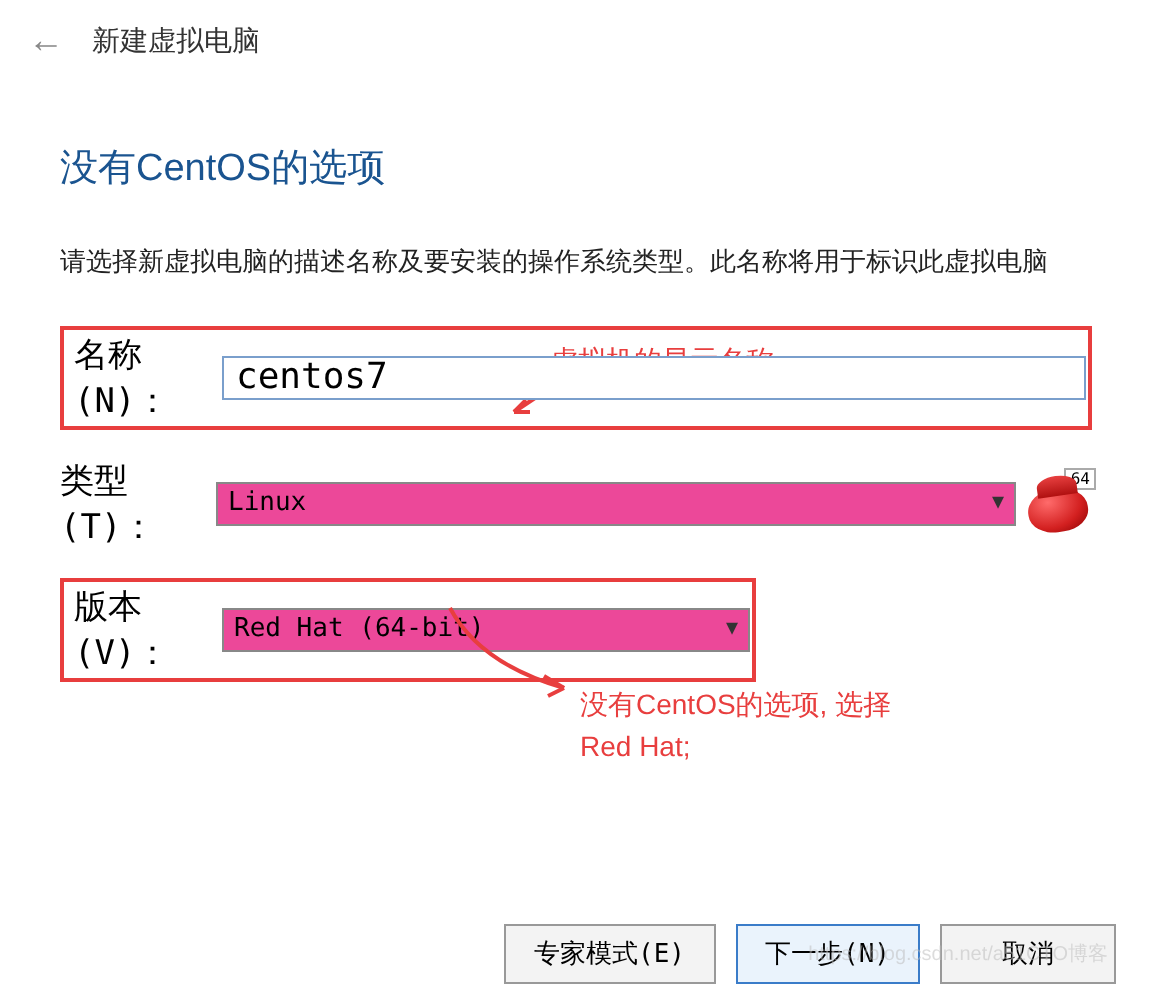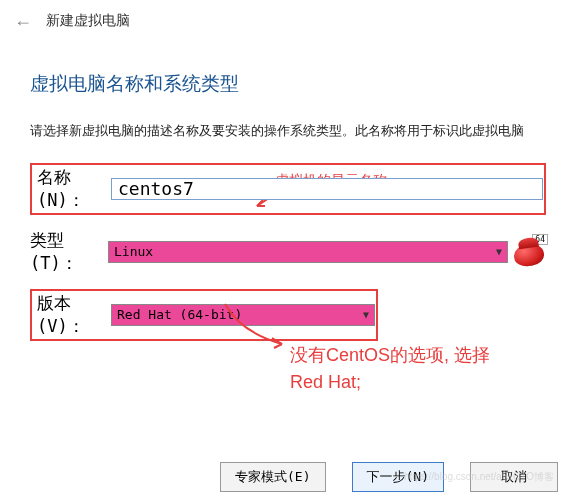--- a/index.html
+++ b/index.html
@@ -21,37 +21,37 @@
 .select-wrap{display:flex;flex:1;align-items:center;gap:6px}
 .select-box{flex:1;border:1px solid #888;padding:2px 5px;font-family:SimSun,monospace;font-size:13px;height:22px;background:#ec4899;display:flex;align-items:center;justify-content:space-between;cursor:pointer}
 .select-box .arrow-down{font-size:10px;color:#333}
 .os-icon{width:32px;height:32px;position:relative}
 .os-icon .bit{position:absolute;top:-2px;right:-2px;background:#fff;border:1px solid #aaa;font-size:8px;padding:0 2px;font-family:monospace}
 .redhat{width:30px;height:22px;background:radial-gradient(ellipse at 35% 30%,#ff6b6b,#d32020 60%,#8b0000);border-radius:50% 50% 45% 45%;position:absolute;bottom:2px;left:0;transform:rotate(-8deg)}
 .redhat::after{content:"";position:absolute;top:-6px;left:6px;width:20px;height:10px;background:linear-gradient(#e84040,#b01010);border-radius:50% 50% 0 0}
 .version-box{border:2px solid #e83e3e;padding:1px;display:flex;align-items:center;width:348px}
 .version-box .form-label{padding-left:4px}
 .version-box .select-box{border:1px solid #888}
-.annotation-2{color:#e83e3e;font-size:18px;position:absolute;left:290px;top:342px;line-height:1.5}
+.annotation-2{color:#e83e3e;font-size:14px;position:absolute;left:290px;top:342px;line-height:1.5}
 .arrow-2{position:absolute;left:220px;top:302px;width:70px;height:50px}
-.footer{position:absolute;bottom:10px;right:18px;display:flex;gap:26px}
+.footer{position:absolute;bottom:10px;right:18px;display:flex;gap:10px}
 .btn{border:1px solid #999;background:#f3f3f3;padding:5px 14px;font-family:SimSun,monospace;font-size:13px;cursor:pointer;min-width:88px;text-align:center}
 .btn.primary{border:1px solid #3a7cc9;background:#eaf3fc}
 .watermark{position:absolute;bottom:18px;right:22px;color:#bbb;font-size:10px;opacity:.5;font-family:sans-serif;pointer-events:none}
 </style>
 </head>
 <body>
 
 <div class="header">
   <span class="back-arrow">←</span>
   <span class="header-title">新建虚拟电脑</span>
 </div>
 
 <div class="content">
-  <div class="section-title">虚拟电脑名称和系统类型</div>
+  <div class="section-title">没有CentOS的选项</div>
   <div class="desc">请选择新虚拟电脑的描述名称及要安装的操作系统类型。此名称将用于标识此虚拟电脑</div>
 
   <div class="annotation-1">虚拟机的显示名称</div>
   <div class="arrow-1">
     <svg viewBox="0 0 30 22">
         <path d="M28 2 L4 18" stroke="#e83e3e" stroke-width="2" fill="none"></path>
         <path d="M4 18 L10 12 M4 18 L12 18" stroke="#e83e3e" stroke-width="2" fill="none"></path>
       </svg>
   </div>
 

